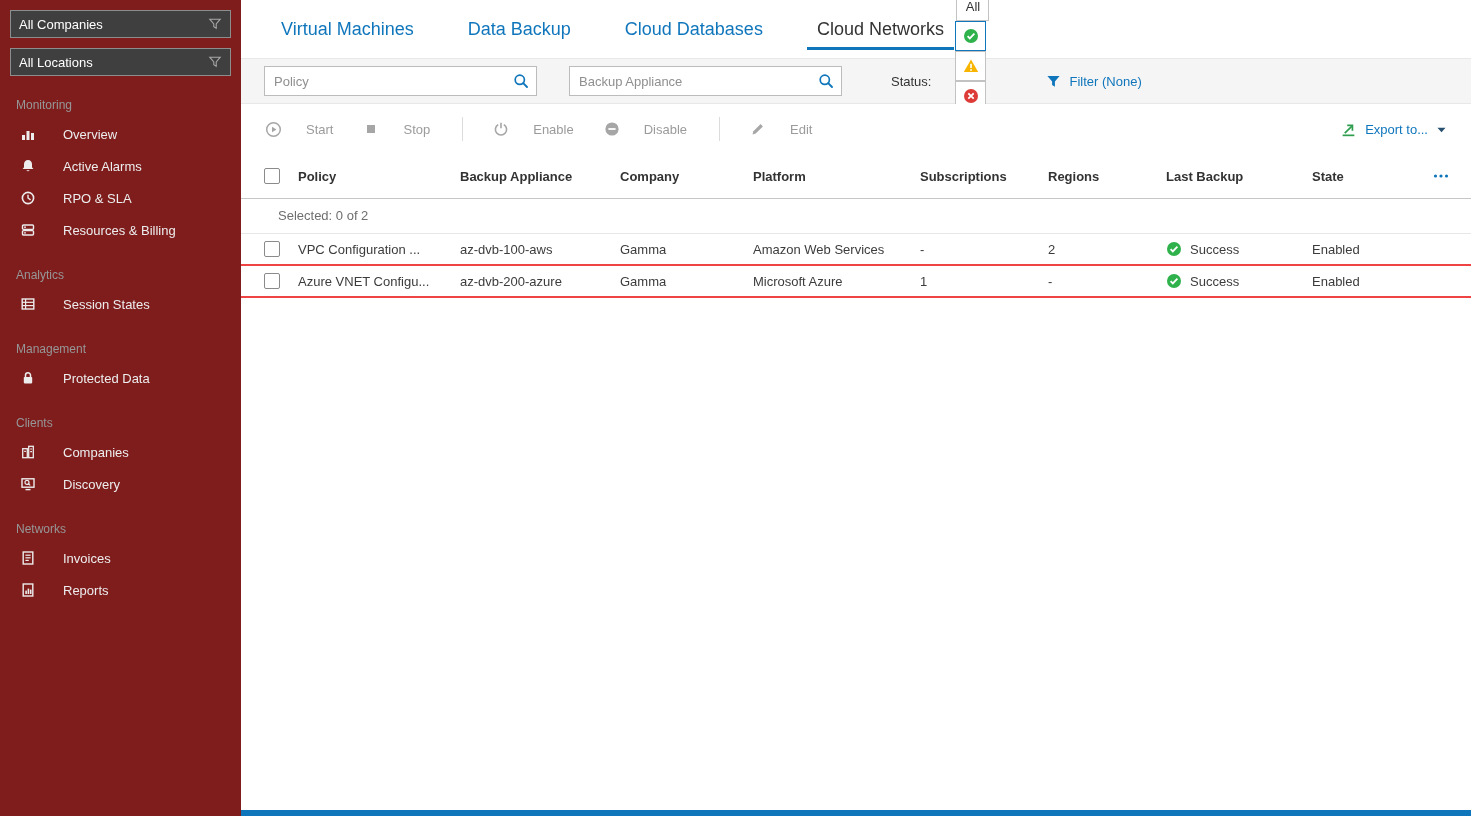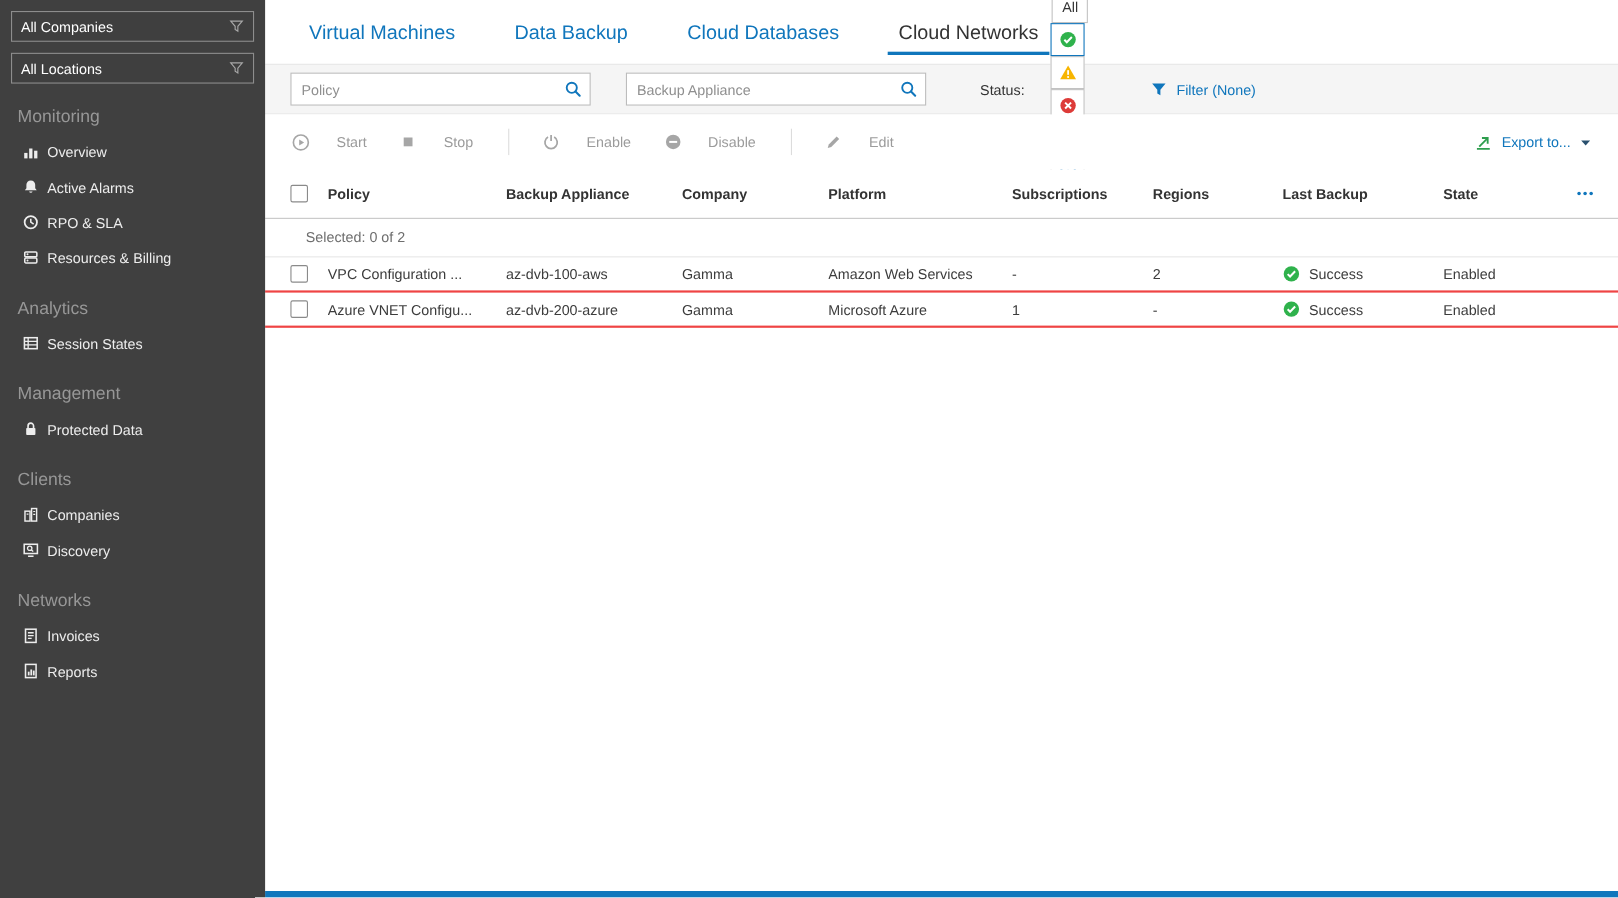--- a/index.html
+++ b/index.html
@@ -1,26 +1,26 @@
 <!DOCTYPE html>
 <html><head>
 <meta charset="utf-8">
 <style>
   html,body{margin:0;padding:0;background:#fff;}
   .app{width:1471px;height:816px;display:flex;overflow:hidden;position:relative;
        font-family:"Liberation Sans","DejaVu Sans",sans-serif;font-size:13px;color:#333;}
 
   
-  .sidebar{width:241px;flex:none;background:#404040;color:#ededed;position:relative;z-index:2;}
+  .sidebar{width:241px;flex:none;background:#7f1d1d;color:#ededed;position:relative;z-index:2;}
   .side-filter{margin:10px 10px 0 10px;height:28px;border:1px solid #8d8d8d;display:flex;
                align-items:center;justify-content:space-between;padding:0 8px;box-sizing:border-box;
                color:#fff;background:#3f3f3f;cursor:pointer;}
   .side-filter + .side-filter{margin-top:10px;}
-  .section-label{margin:16px 0 4px 0;padding:6px 0 2px 16px;font-size:16px;color:#979797;}
-  .nav-item{height:32px;display:flex;align-items:center;gap:7px;padding-left:20px;color:#ededed;
+  .section-label{margin:16px 0 4px 0;padding:6px 0 2px 16px;font-size:12px;color:#979797;}
+  .nav-item{height:32px;display:flex;align-items:center;gap:27px;padding-left:20px;color:#ededed;
             cursor:pointer;position:relative;}
   .nav-item .nicon{display:flex;width:16px;height:16px;flex:none;}
   .nav-item.active{background:#fff;color:#3a3a3a;}
   .nav-item.active::after{content:"";position:absolute;right:-8px;top:50%;width:15px;height:15px;
             transform:translateY(-50%) rotate(45deg);background:#fff;
             border-top:1px solid #c4c4c4;border-right:1px solid #c4c4c4;}
   .nicon svg{display:block;}
 
   
   .main{flex:1;min-width:0;display:flex;flex-direction:column;background:#fff;position:relative;z-index:1;}

